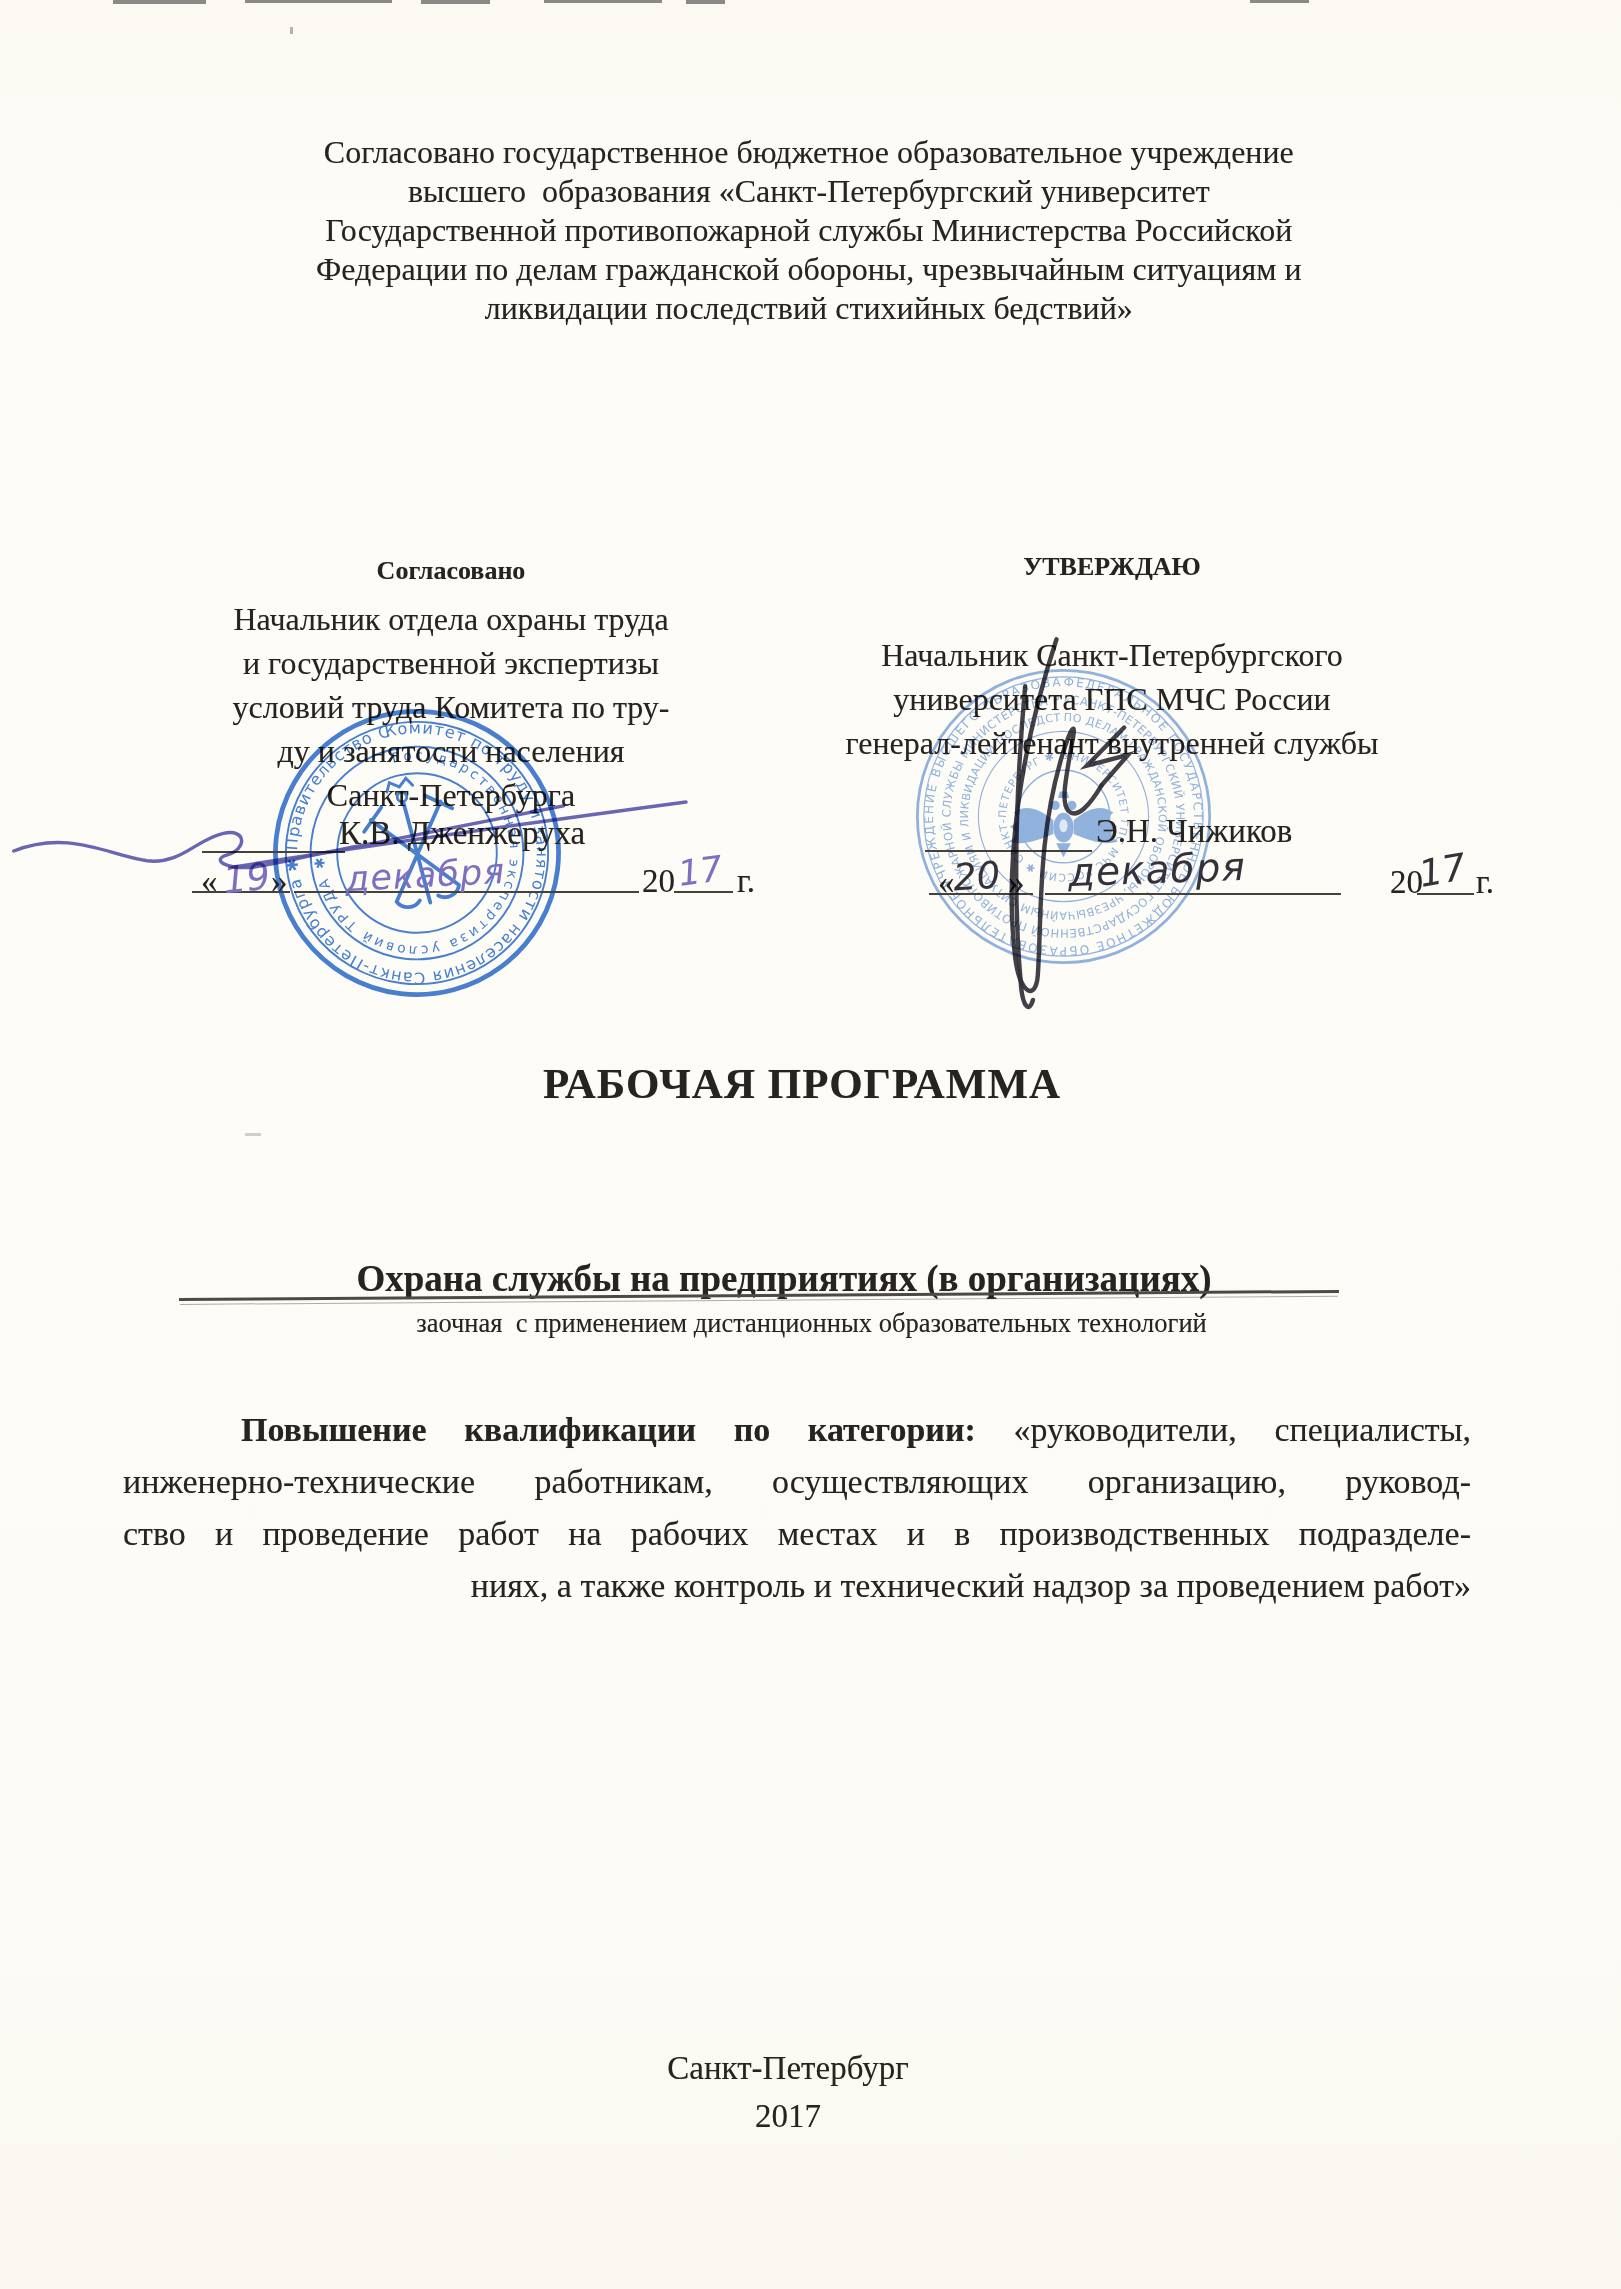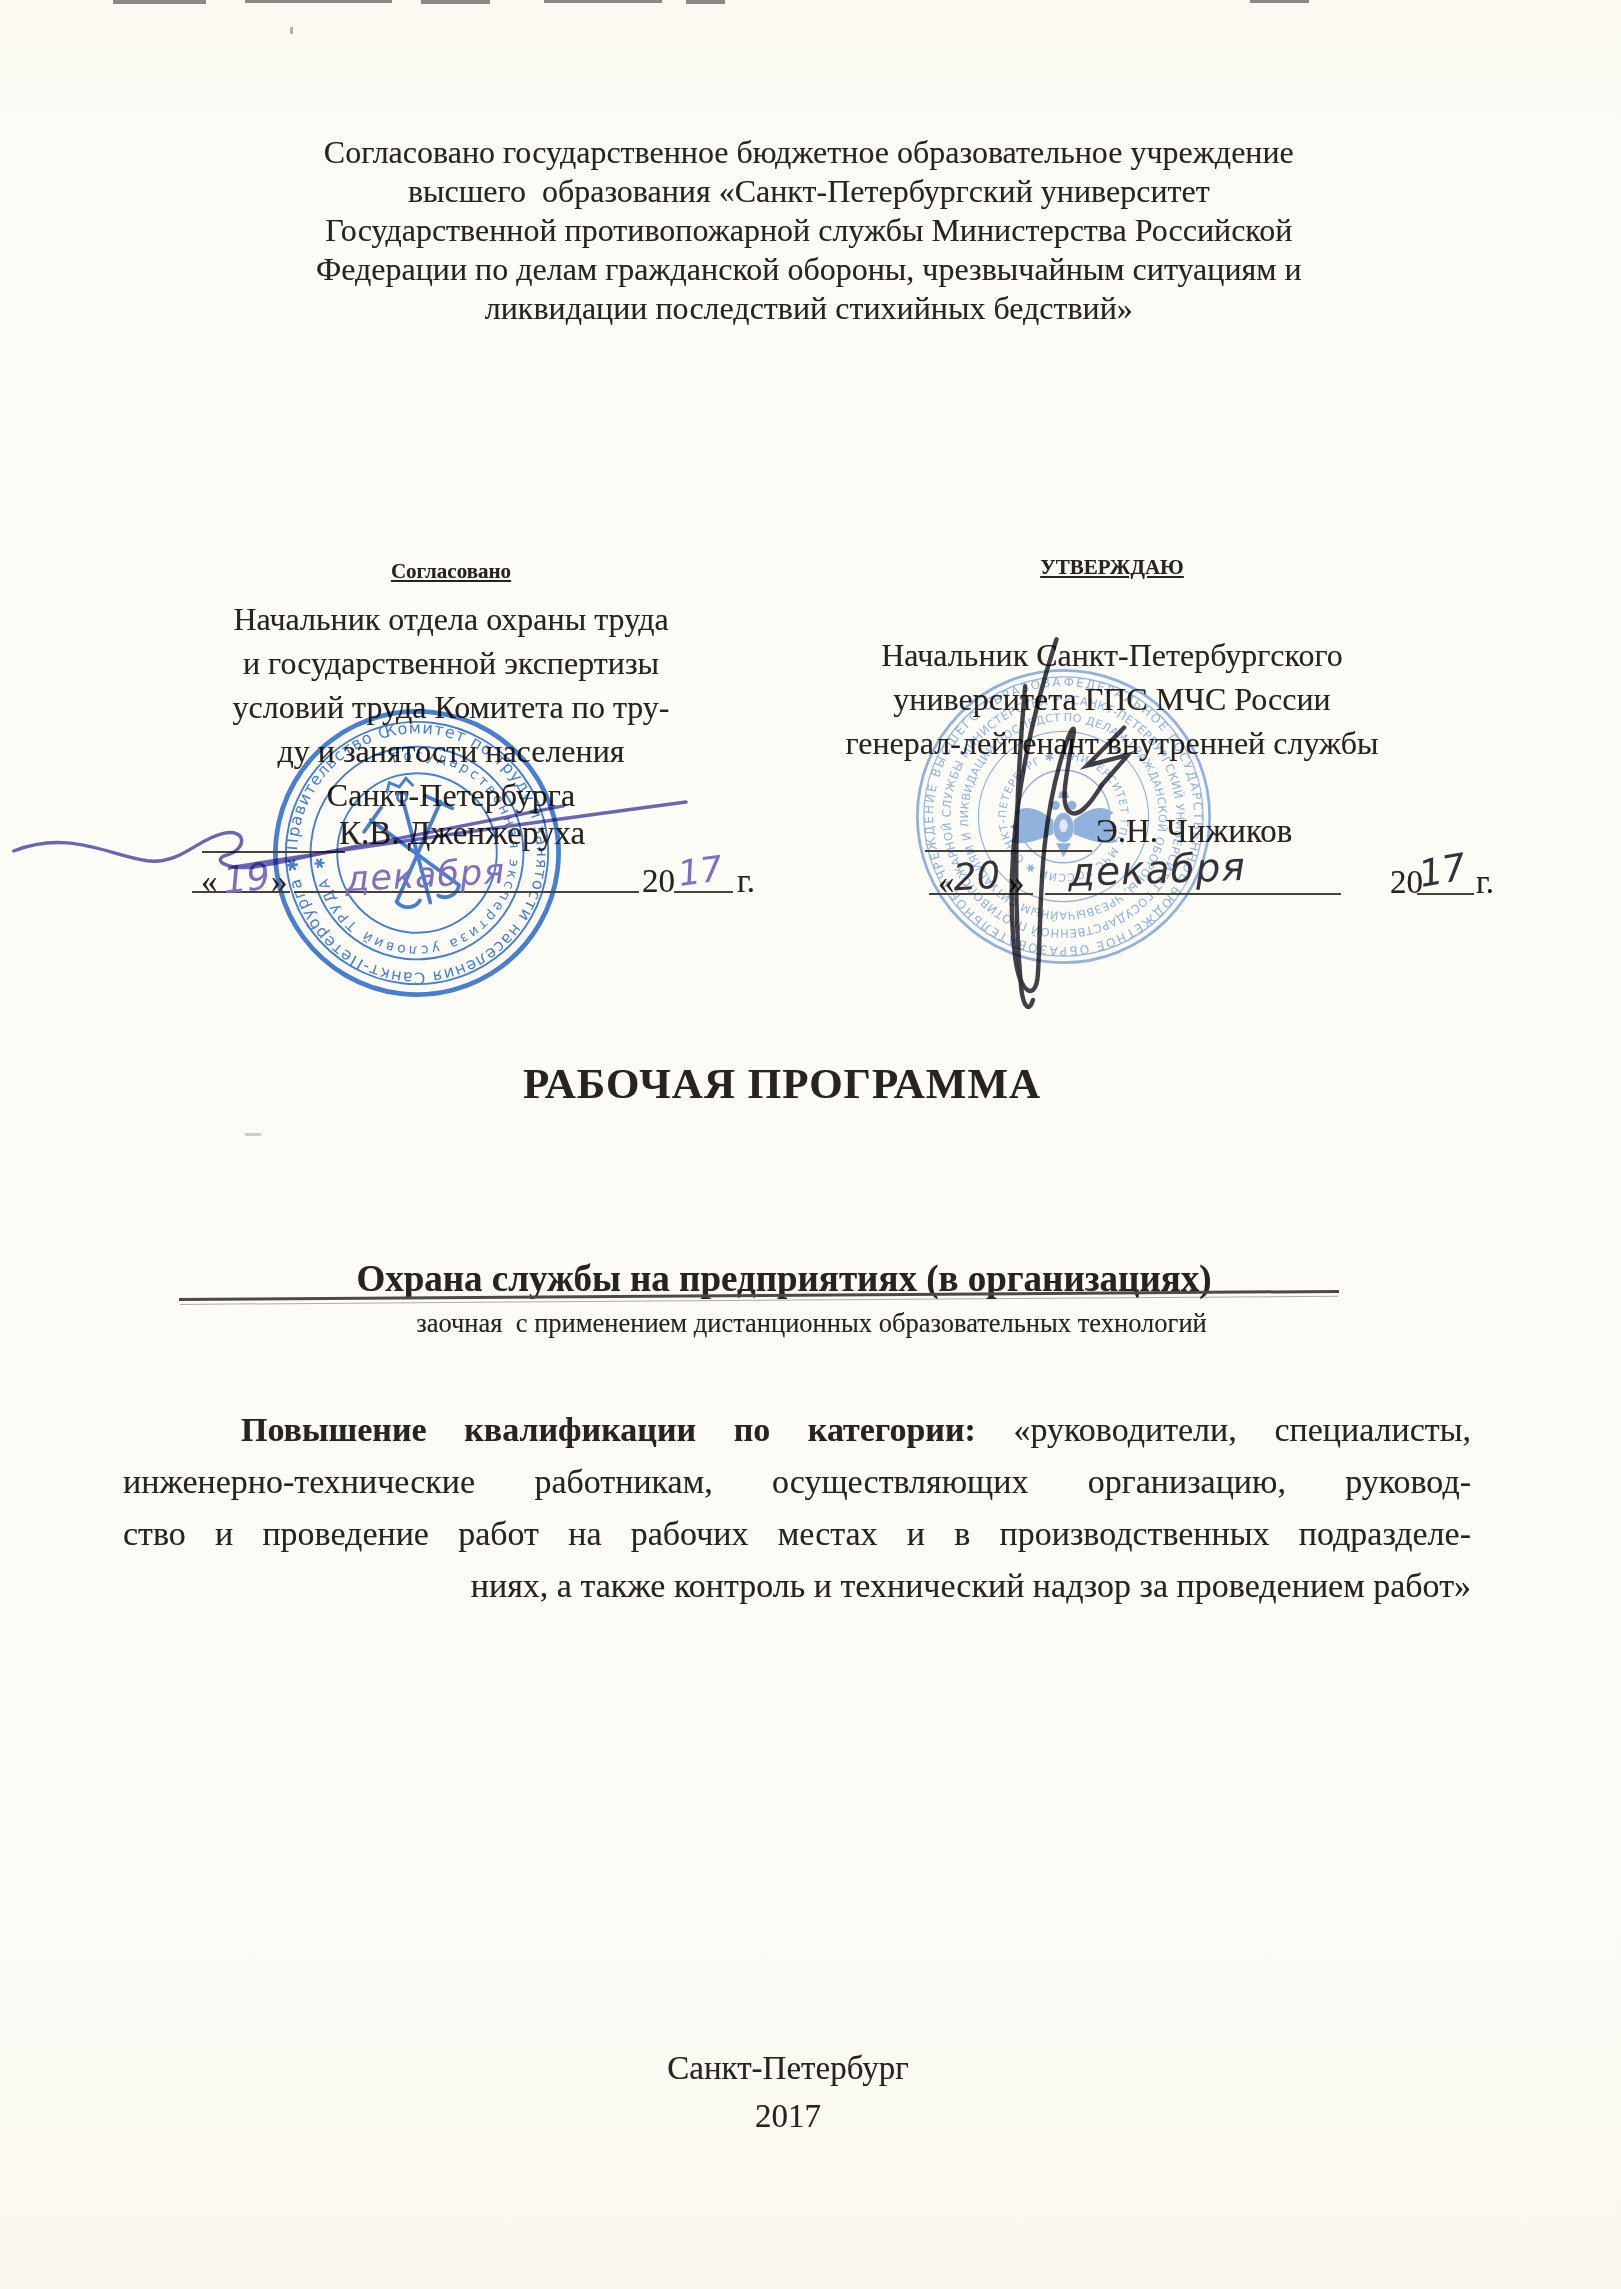--- a/index.html
+++ b/index.html
@@ -8,29 +8,29 @@
     background:linear-gradient(180deg,#fbf9f2 0%,#fdfcf7 12%,#fcfbf6 80%,#faf8f0 100%);
     font-family:"Liberation Serif","DejaVu Serif",serif;
     color:var(--text-main,#262320);
   }
   .abs{position:absolute;}
   .ctr{text-align:center;}
   .doc-text{color:var(--text-main,#262320); text-shadow:0 0 0.7px rgba(70,60,45,.4);}
   .scanmark{position:absolute;background:#2d2d2d;opacity:.55;}
   .hdr{left:9.8px; top:133px; width:1598px; font-size:32px; line-height:39px;}
   .col{font-size:32px; line-height:44px;}
-  .col .blk-title{font-weight:bold; font-size:21px;text-decoration:underline;}
+  .col .blk-title{font-weight:bold; font-size:26px;}
   .gapline{height:44px;}
   .uline{position:absolute; height:0; border-bottom:2px solid #46413b;}
   .sig-name{position:absolute; font-size:33px; white-space:nowrap;}
   .date-glyph{position:absolute; font-size:33px; white-space:nowrap;}
   .hw{position:absolute; font-family:"DejaVu Sans",sans-serif; font-style:italic; white-space:nowrap;}
   .hw.violet{color:var(--ink-violet,#7e6fc0);}
   .hw.dark{color:var(--ink-dark,#34313a);}
-  .main-title{left:0; top:1059px; width:1564px; font-size:43px; font-weight:bold; letter-spacing:1px;}
+  .main-title{left:0; top:1059px; width:1564px; font-size:43px; font-weight:bold; letter-spacing:1px;padding-left:20px;}
   .main-sub{left:0; top:1113px; width:1564px; font-size:32px;}
   .prog-name{left:0; top:1257px; width:1568px; font-size:37px; font-weight:bold;}
   .prog-rule{left:179px; top:1298px; width:1160px; height:2.9px; background:#4e4943;
              box-shadow:0 4.9px 0 -1px rgba(80,75,68,.45);
              transform:rotate(-0.4deg); transform-origin:left center;}
   .prog-form{left:55px; top:1308px; width:1513px; font-size:26.5px; white-space:pre-wrap;}
   .para{left:123px; top:1404px; width:1348px; font-size:34px; line-height:52px;}
   .para .jline{text-align:justify; text-align-last:justify;}
   .para .l1{text-indent:118px;}
   .para .lead{font-weight:bold;}

